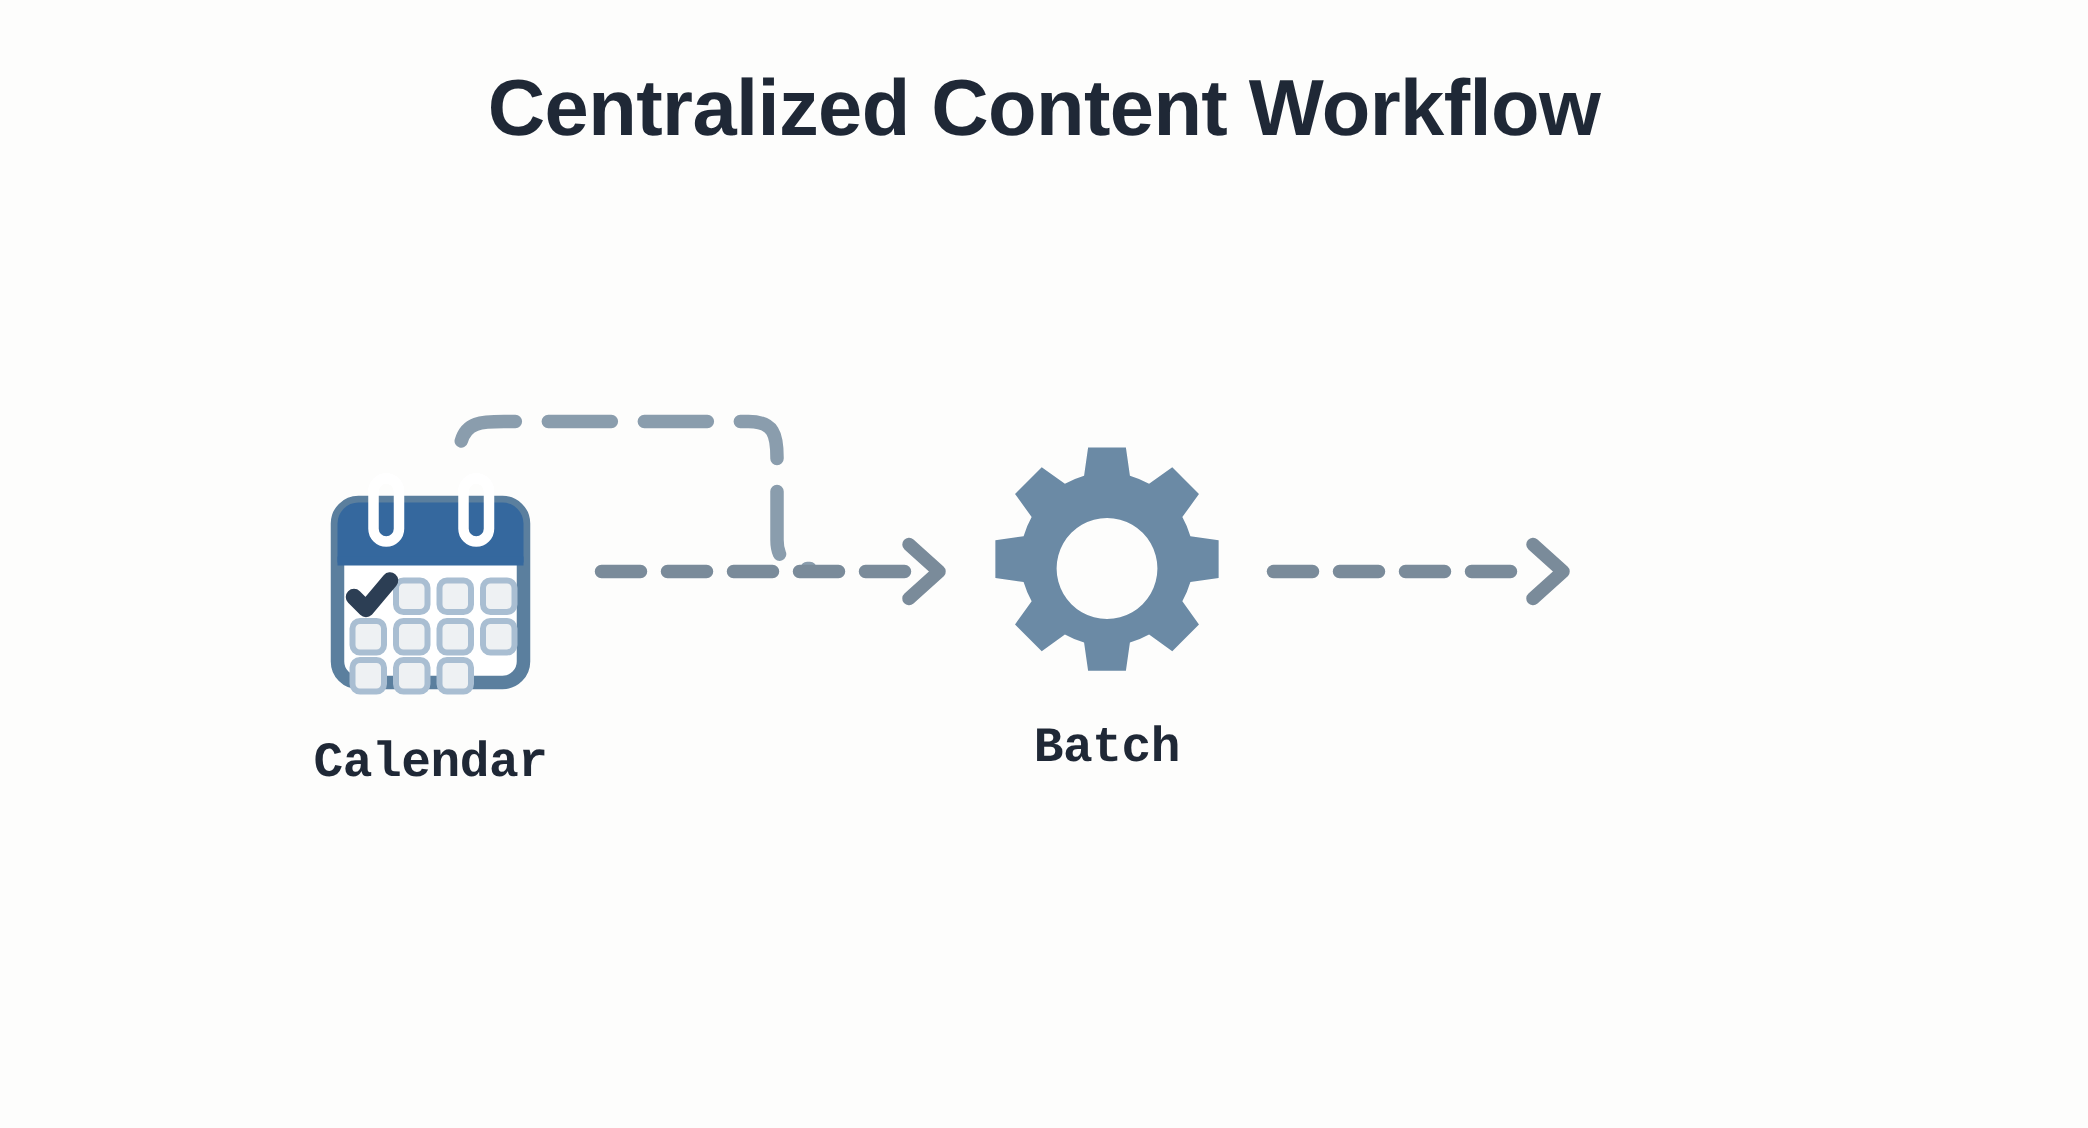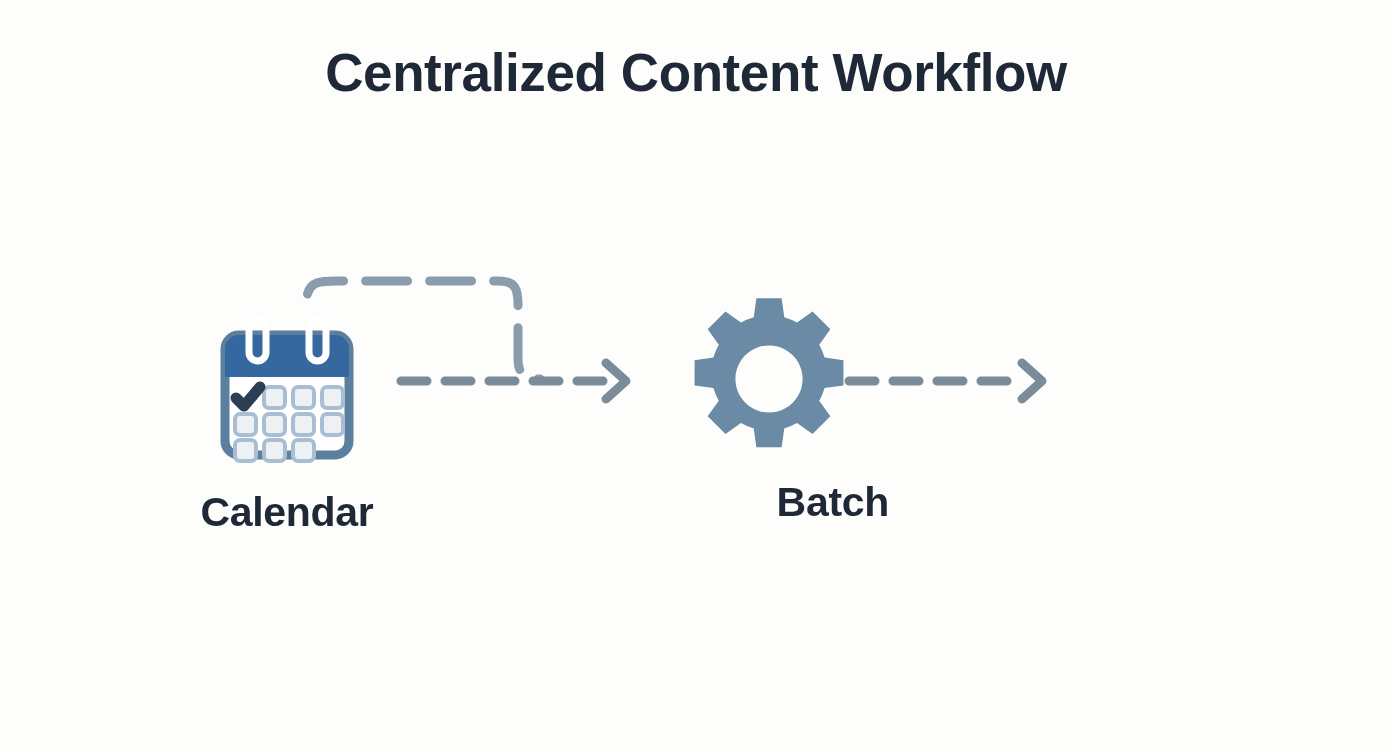--- a/index.html
+++ b/index.html
@@ -53,30 +53,31 @@
     text-align: center;
   }
   .node-icon {
     height: 170px;
     display: flex;
     align-items: center;
     justify-content: center;
   }
   .node-label {
     margin-top: 18px;
-    font-size: 41px;
+    font-size: 33px;
     font-weight: 700;
     color: #1f2836;
     letter-spacing: -0.3px;
     line-height: 1;
     white-space: nowrap;
+    font-family: Liberation Mono, monospace;
   }
 
   #node-calendar { left: 167px; top: 34px; }
-  #node-batch    { left: 649px; top: 24px; text-align: right; }
+  #node-batch    { left: 618px; top: 24px; }
   #node-system   { left: 1041px; top: 24px; }
 
   
   #connectors {
     position: absolute;
     left: 0;
     top: 0;
     width: 1392px;
     height: 752px;
     pointer-events: none;

